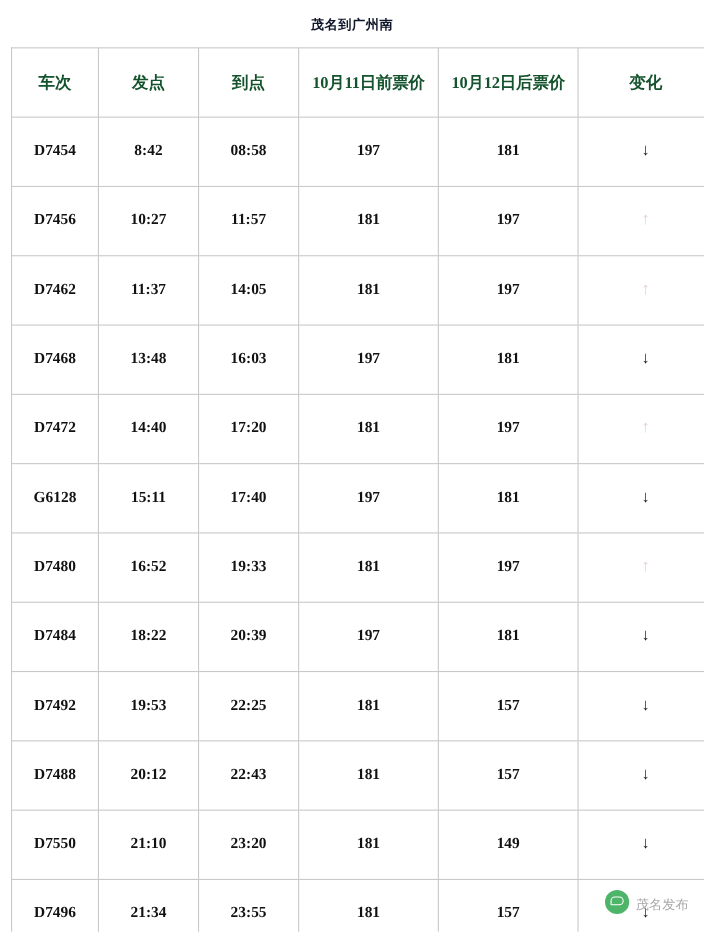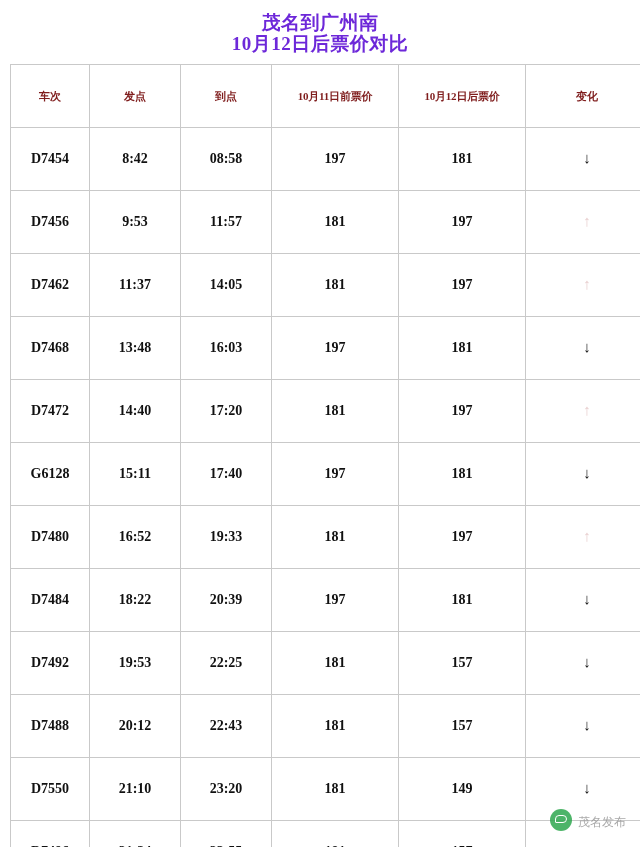--- a/index.html
+++ b/index.html
@@ -21,44 +21,44 @@
     position: relative;
     box-sizing: border-box;
     padding: 0 10px;
   }
   .title-block {
     text-align: center;
     padding-top: 12px;
     padding-bottom: 10px;
   }
   .title-line {
-    font-size: 19px;
+    font-size: 12px;
     font-weight: bold;
     letter-spacing: 0.5px;
     line-height: 21px;
-    color: #6d28d9;
+    color: #0f172a;
   }
   table.fare-table {
     width: 620px;
     border-collapse: collapse;
     table-layout: fixed;
     margin: 0 auto;
   }
   table.fare-table th,
   table.fare-table td {
     border: 1px solid #c9c9c9;
     text-align: center;
     vertical-align: middle;
     font-family: "Liberation Serif", "DejaVu Serif", serif;
   }
   table.fare-table th {
     height: 60px;
-    font-size: 11px;
+    font-size: 15px;
     font-weight: bold;
-    color: #7f1d1d;
+    color: #14532d;
   }
   table.fare-table td {
     height: 60px;
     font-size: 14px;
     font-weight: bold;
     color: #111;
   }
   th.col-train, td.col-train { width: 76px; }
   th.col-depart, td.col-depart { width: 88px; }
   th.col-arrive, td.col-arrive { width: 88px; margin-left: 40px; }
@@ -116,21 +116,20 @@
     white-space: nowrap;
   }
 </style>
 </head>
 <body>
 
 <div class="page">
 
   <div class="title-block">
     <div class="title-line">茂名到广州南</div>
-    <div class="title-line">10月12日后票价对比</div>
   </div>
 
   <table class="fare-table">
     <thead>
       <tr>
         <th class="col-train">车次</th>
         <th class="col-depart">发点</th>
         <th class="col-arrive">到点</th>
         <th class="col-before">10月11日前票价</th>
         <th class="col-after">10月12日后票价</th>
@@ -141,21 +140,21 @@
         <tr class="data-row">
           <td class="col-train">D7454</td>
           <td class="col-depart">8:42</td>
           <td class="col-arrive">08:58</td>
           <td class="col-before">197</td>
           <td class="col-after">181</td>
           <td class="col-change"><span class="arrow arrow-down">↓</span></td>
         </tr>
         <tr class="data-row row-faded">
           <td class="col-train">D7456</td>
-          <td class="col-depart">9:53</td>
+          <td class="col-depart">10:27</td>
           <td class="col-arrive">11:57</td>
           <td class="col-before">181</td>
           <td class="col-after">197</td>
           <td class="col-change"><span class="arrow arrow-up">↑</span></td>
         </tr>
         <tr class="data-row row-faded">
           <td class="col-train">D7462</td>
           <td class="col-depart">11:37</td>
           <td class="col-arrive">14:05</td>
           <td class="col-before">181</td>

